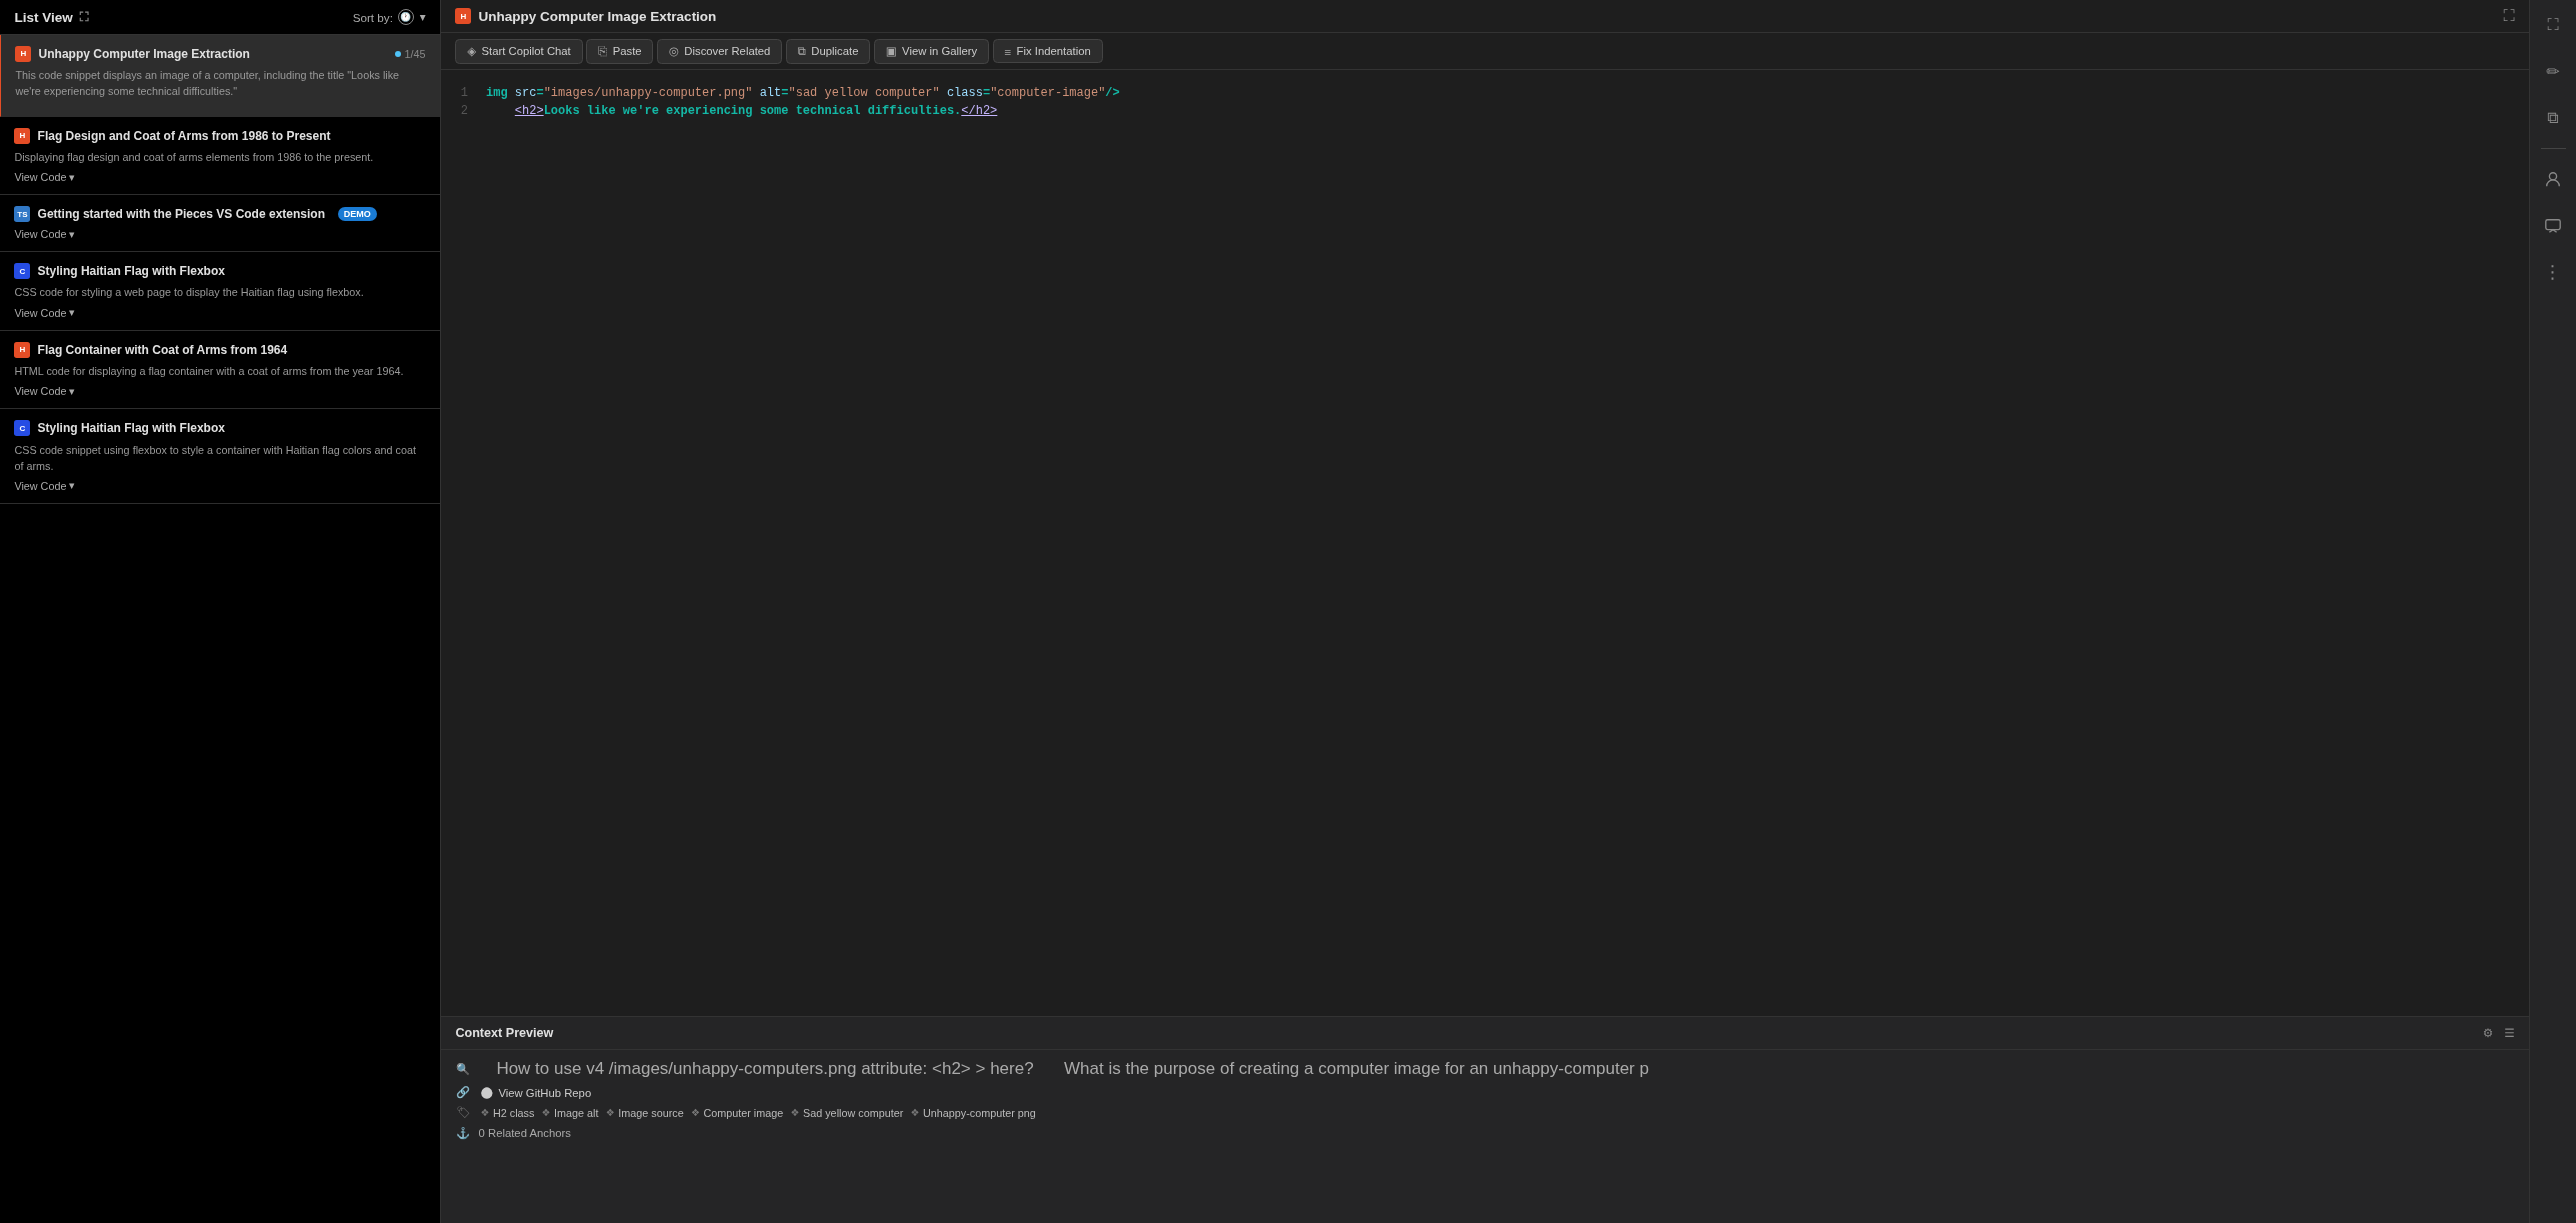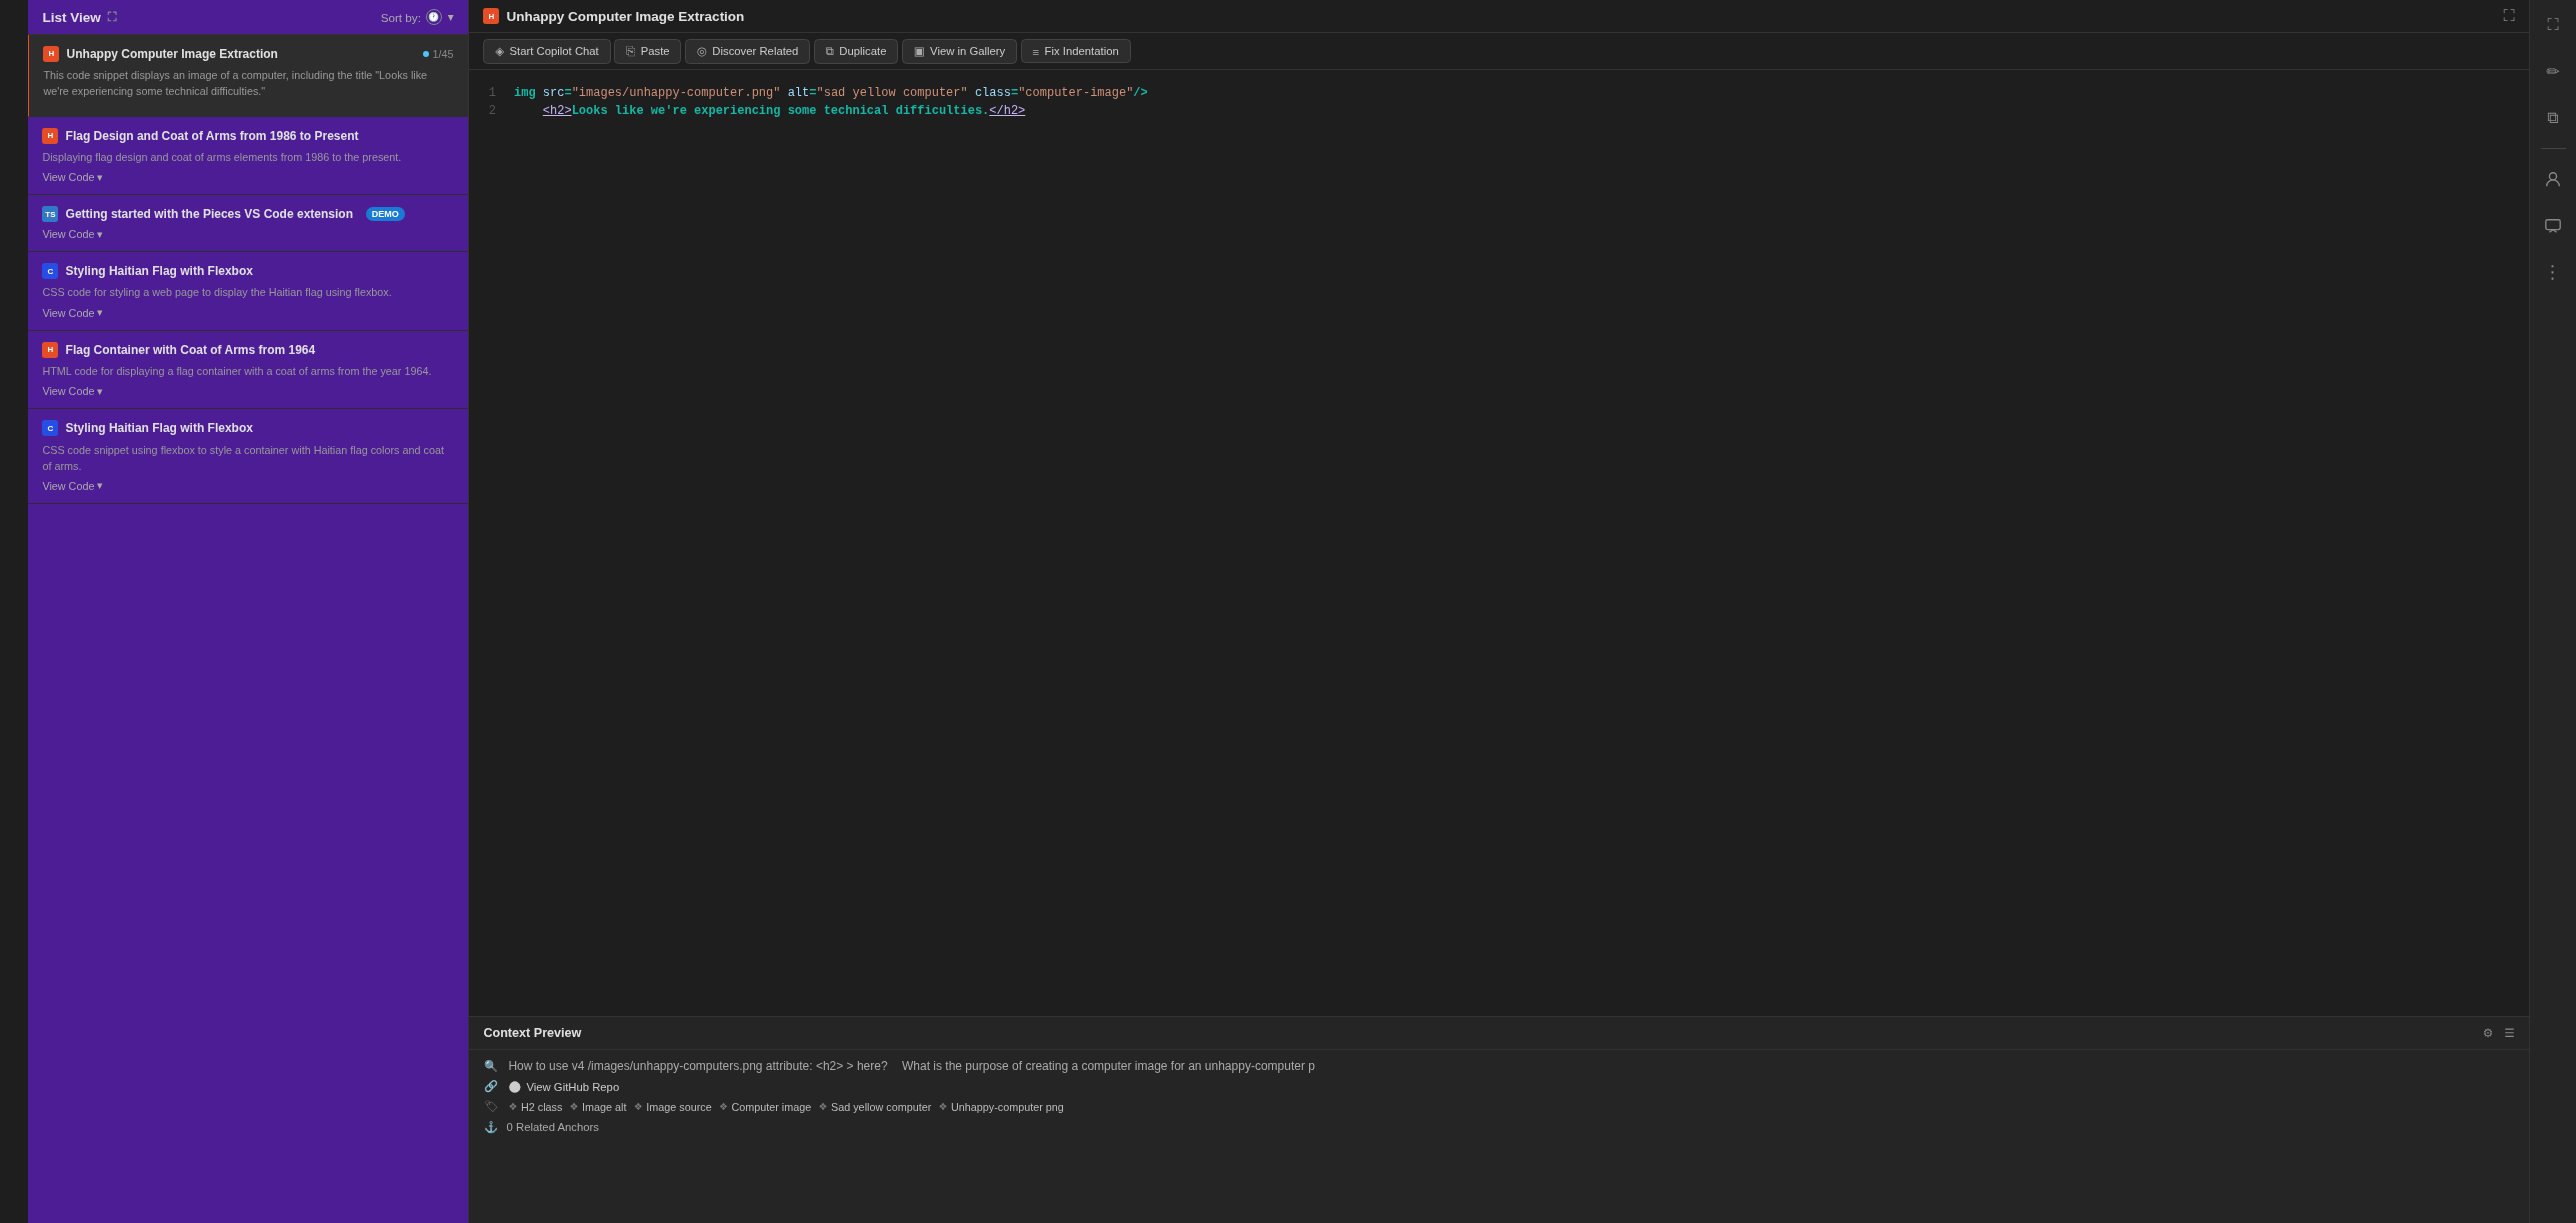--- a/index.html
+++ b/index.html
@@ -10,27 +10,26 @@
       font-size: 11.7px;
       display: flex;
       height: 100vh;
       overflow: hidden;
     }
 
     
     .left-panel {
       width: 441px;
       min-width: 441px;
-      background: #4c1d95;
+      background: #000000;
       border-right: 0.9px solid #333;
       display: flex;
       flex-direction: column;
       height: 100vh;
       overflow: hidden;
-      margin-left: 28px;
     }
 
     .left-header {
       display: flex;
       align-items: center;
       justify-content: space-between;
       padding: 9px 14.4px;
       border-bottom: 0.9px solid #333;
       flex-shrink: 0;
     }
@@ -319,22 +318,23 @@
 
     .context-questions {
       display: flex;
       gap: 14.4px;
       flex: 1;
       overflow: hidden;
     }
 
     .context-question {
       color: #aaa;
-      font-size: 12px;
+      font-size: 17px;
       white-space: nowrap;
+      margin-left: 16px;
     }
 
     .github-link {
       display: flex;
       align-items: center;
       gap: 5.4px;
       color: #ccc;
     }
 
     .tags-row {

